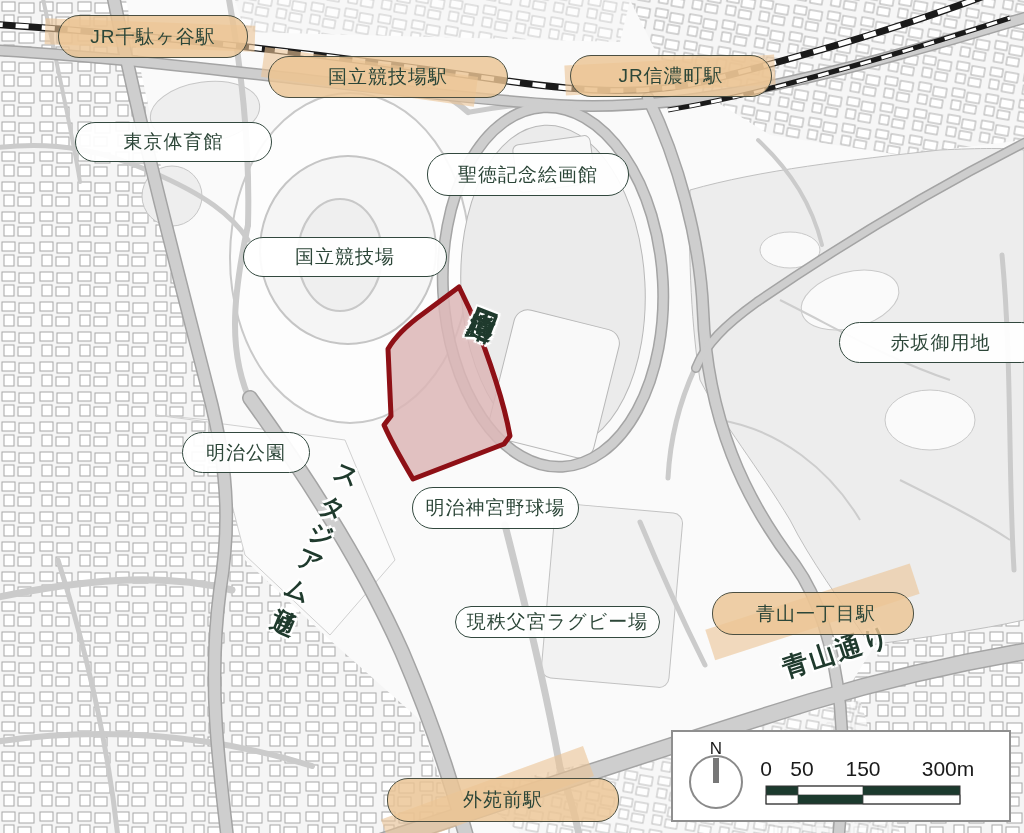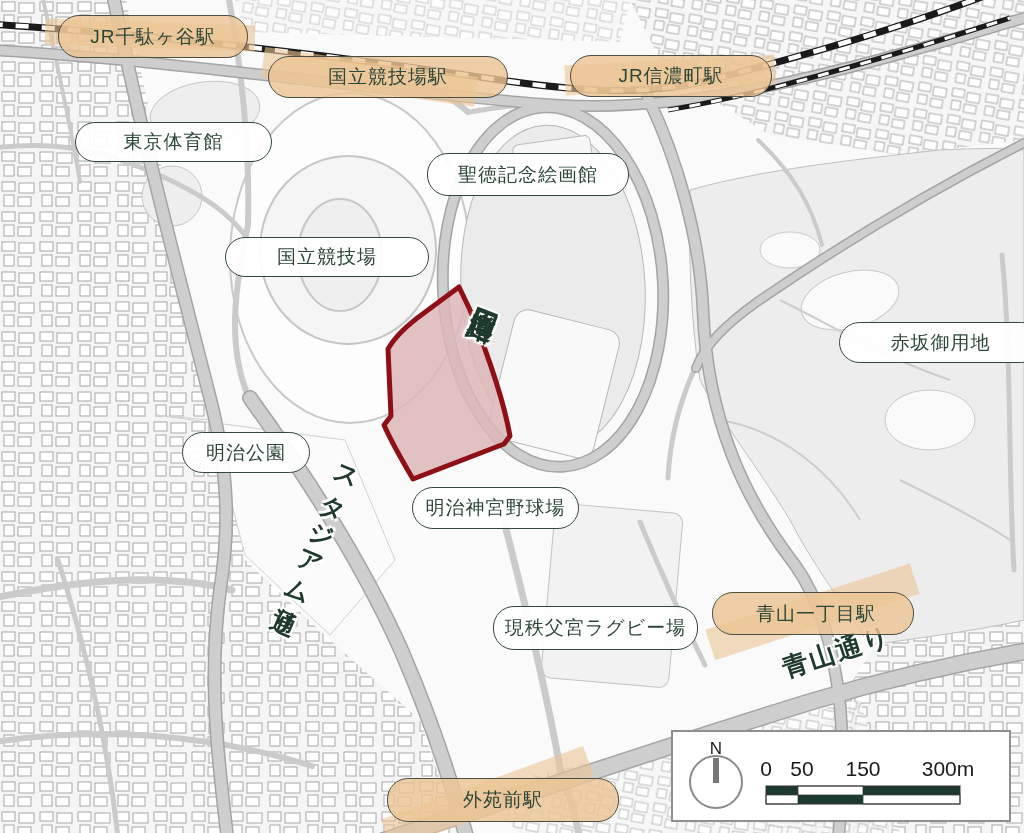--- a/index.html
+++ b/index.html
@@ -186,23 +186,23 @@
 </svg>
 
 <div class="label station" style="left:58px;top:15px;width:190px;height:43px;">JR千駄ヶ谷駅</div>
 <div class="label station" style="left:268px;top:56px;width:240px;height:42px;">国立競技場駅</div>
 <div class="label station" style="left:570px;top:55px;width:202px;height:42px;">JR信濃町駅</div>
 <div class="label station" style="left:712px;top:592px;width:202px;height:43px;padding-left:6px;">青山一丁目駅</div>
 <div class="label station" style="left:387px;top:778px;width:232px;height:44px;">外苑前駅</div>
 
 <div class="label facility" style="left:75px;top:122px;width:197px;height:40px;">東京体育館</div>
 <div class="label facility" style="left:427px;top:153px;width:202px;height:43px;">聖徳記念絵画館</div>
-<div class="label facility" style="left:225px;top:237px;width:204px;height:40px;">国立競技場</div>
+<div class="label facility" style="left:243px;top:237px;width:204px;height:40px;">国立競技場</div>
 <div class="label facility" style="left:795px;top:322px;width:203px;height:41px;margin-left:44px;">赤坂御用地</div>
 <div class="label facility" style="left:182px;top:432px;width:128px;height:41px;">明治公園</div>
 <div class="label facility" style="left:412px;top:487px;width:167px;height:42px;">明治神宮野球場</div>
-<div class="label facility" style="left:455px;top:606px;width:205px;height:44px;margin-left:38px;">現秩父宮ラグビー場</div>
+<div class="label facility" style="left:455px;top:606px;width:205px;height:32px;">現秩父宮ラグビー場</div>
 
 <div class="roadlabel vert" style="left:479px;top:284px;font-size:27px;transform:rotate(21deg);transform-origin:top left;">円周道路</div>
 <div class="roadlabel vert" style="left:342px;top:446px;font-size:25px;transform:rotate(23deg);transform-origin:top left;">スタジアム通り</div>
 <div class="roadlabel" style="left:783px;top:652px;font-size:26px;transform:rotate(-18deg);transform-origin:left center;">青山通り</div>
 
 </div>
 
 </body></html>

